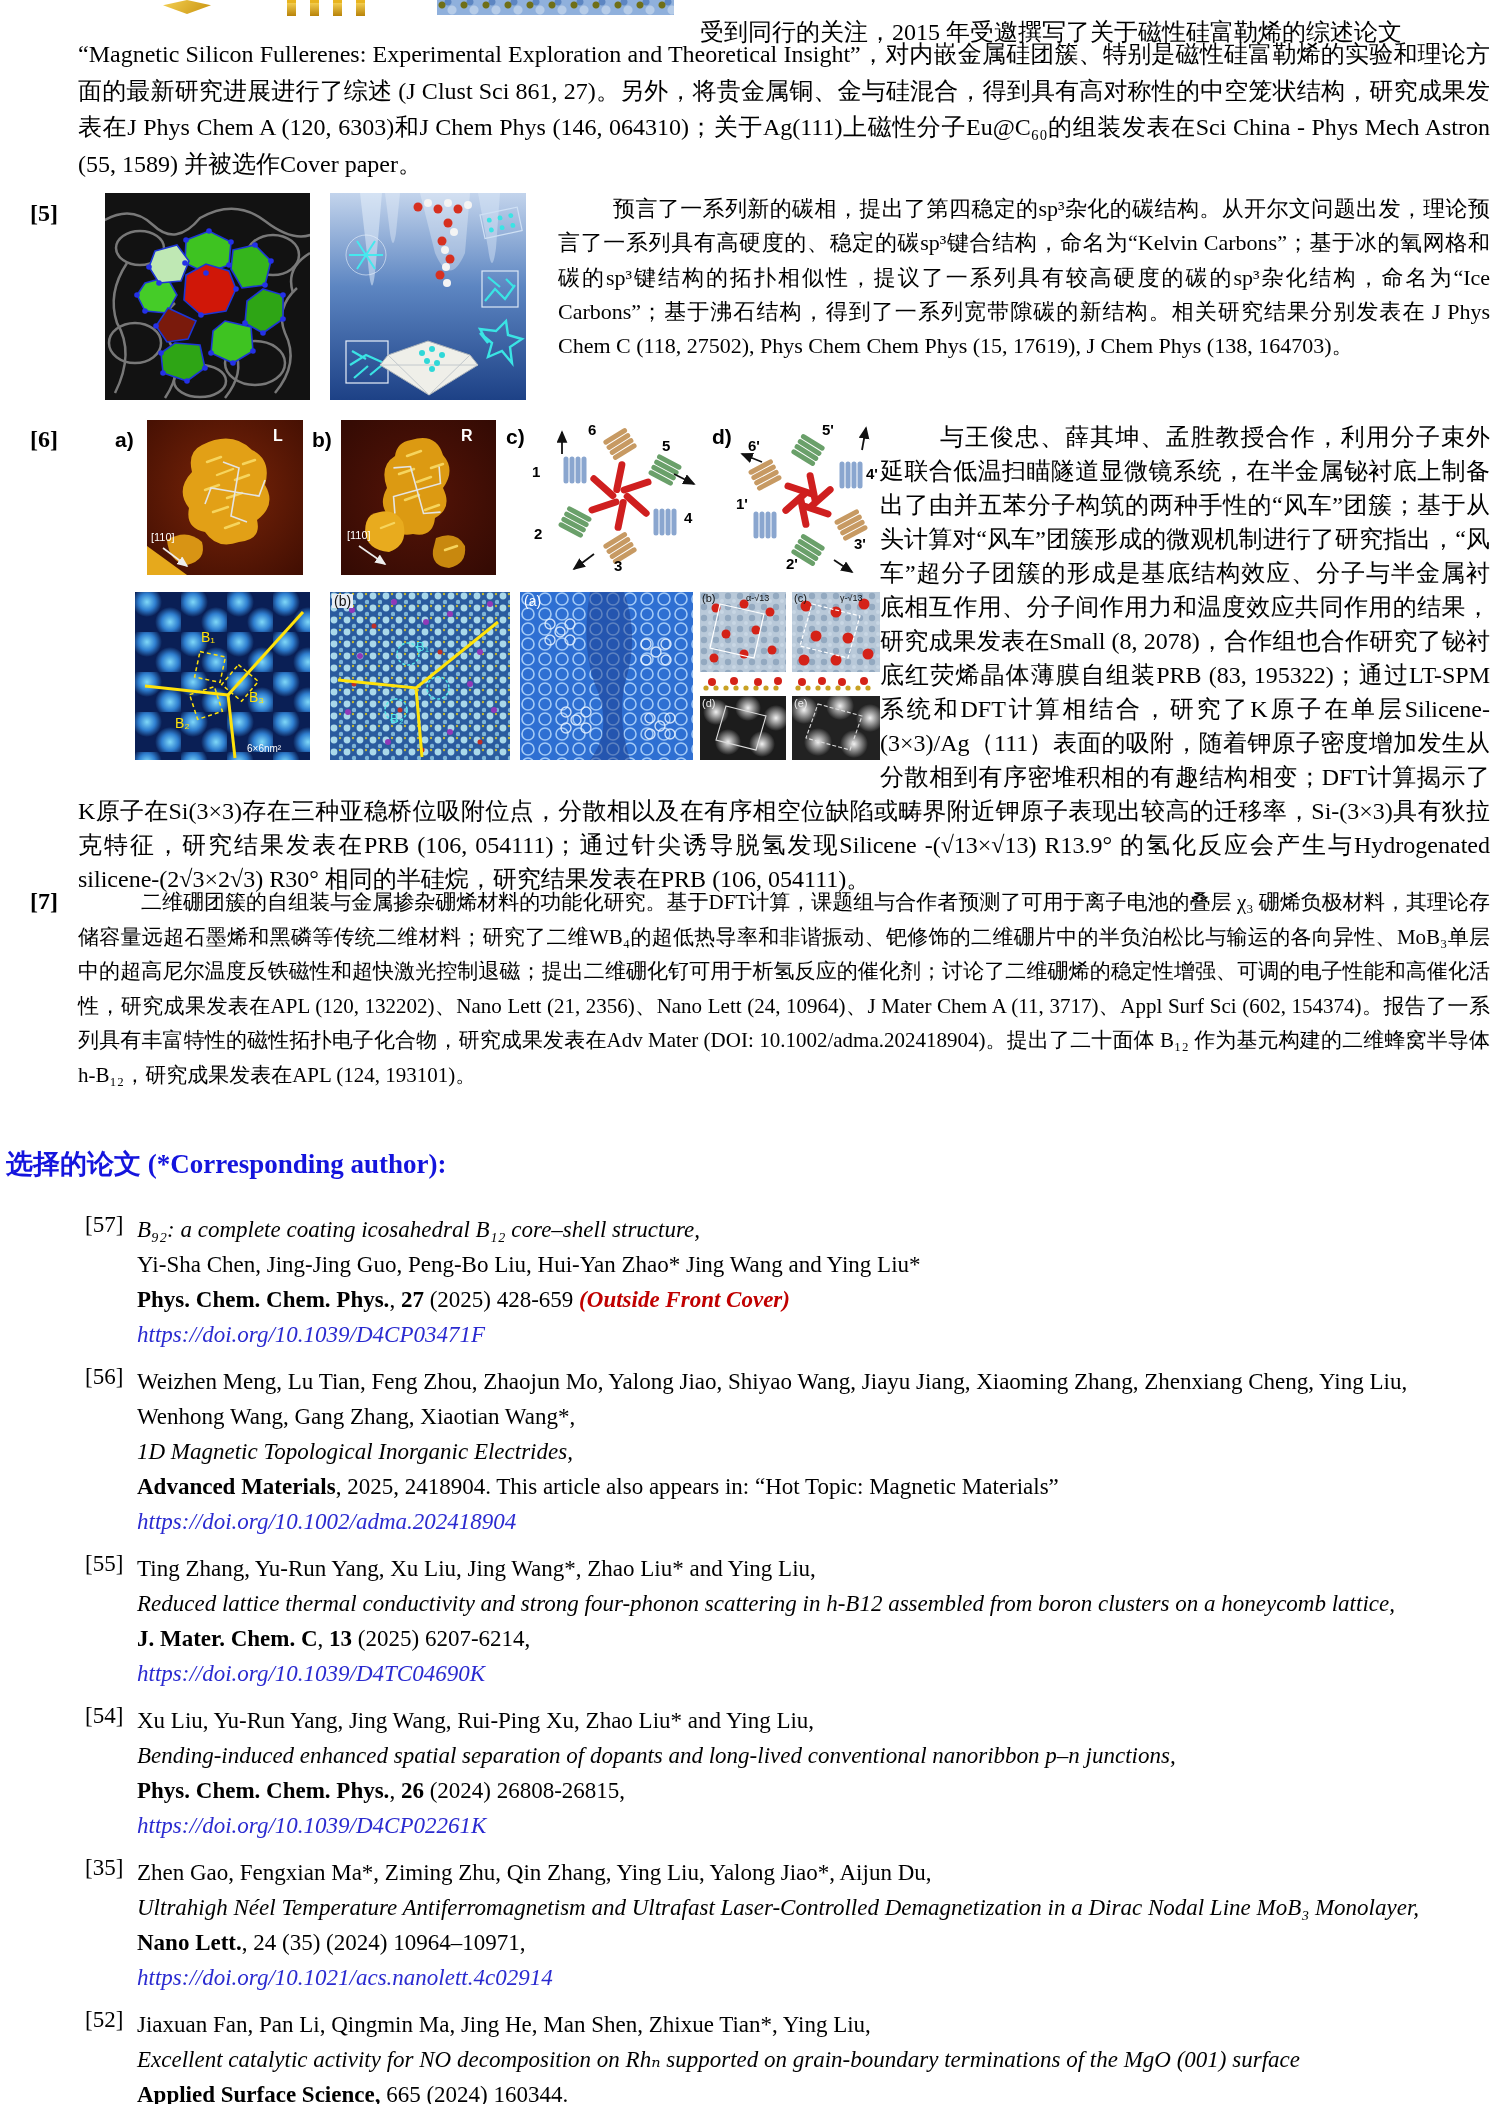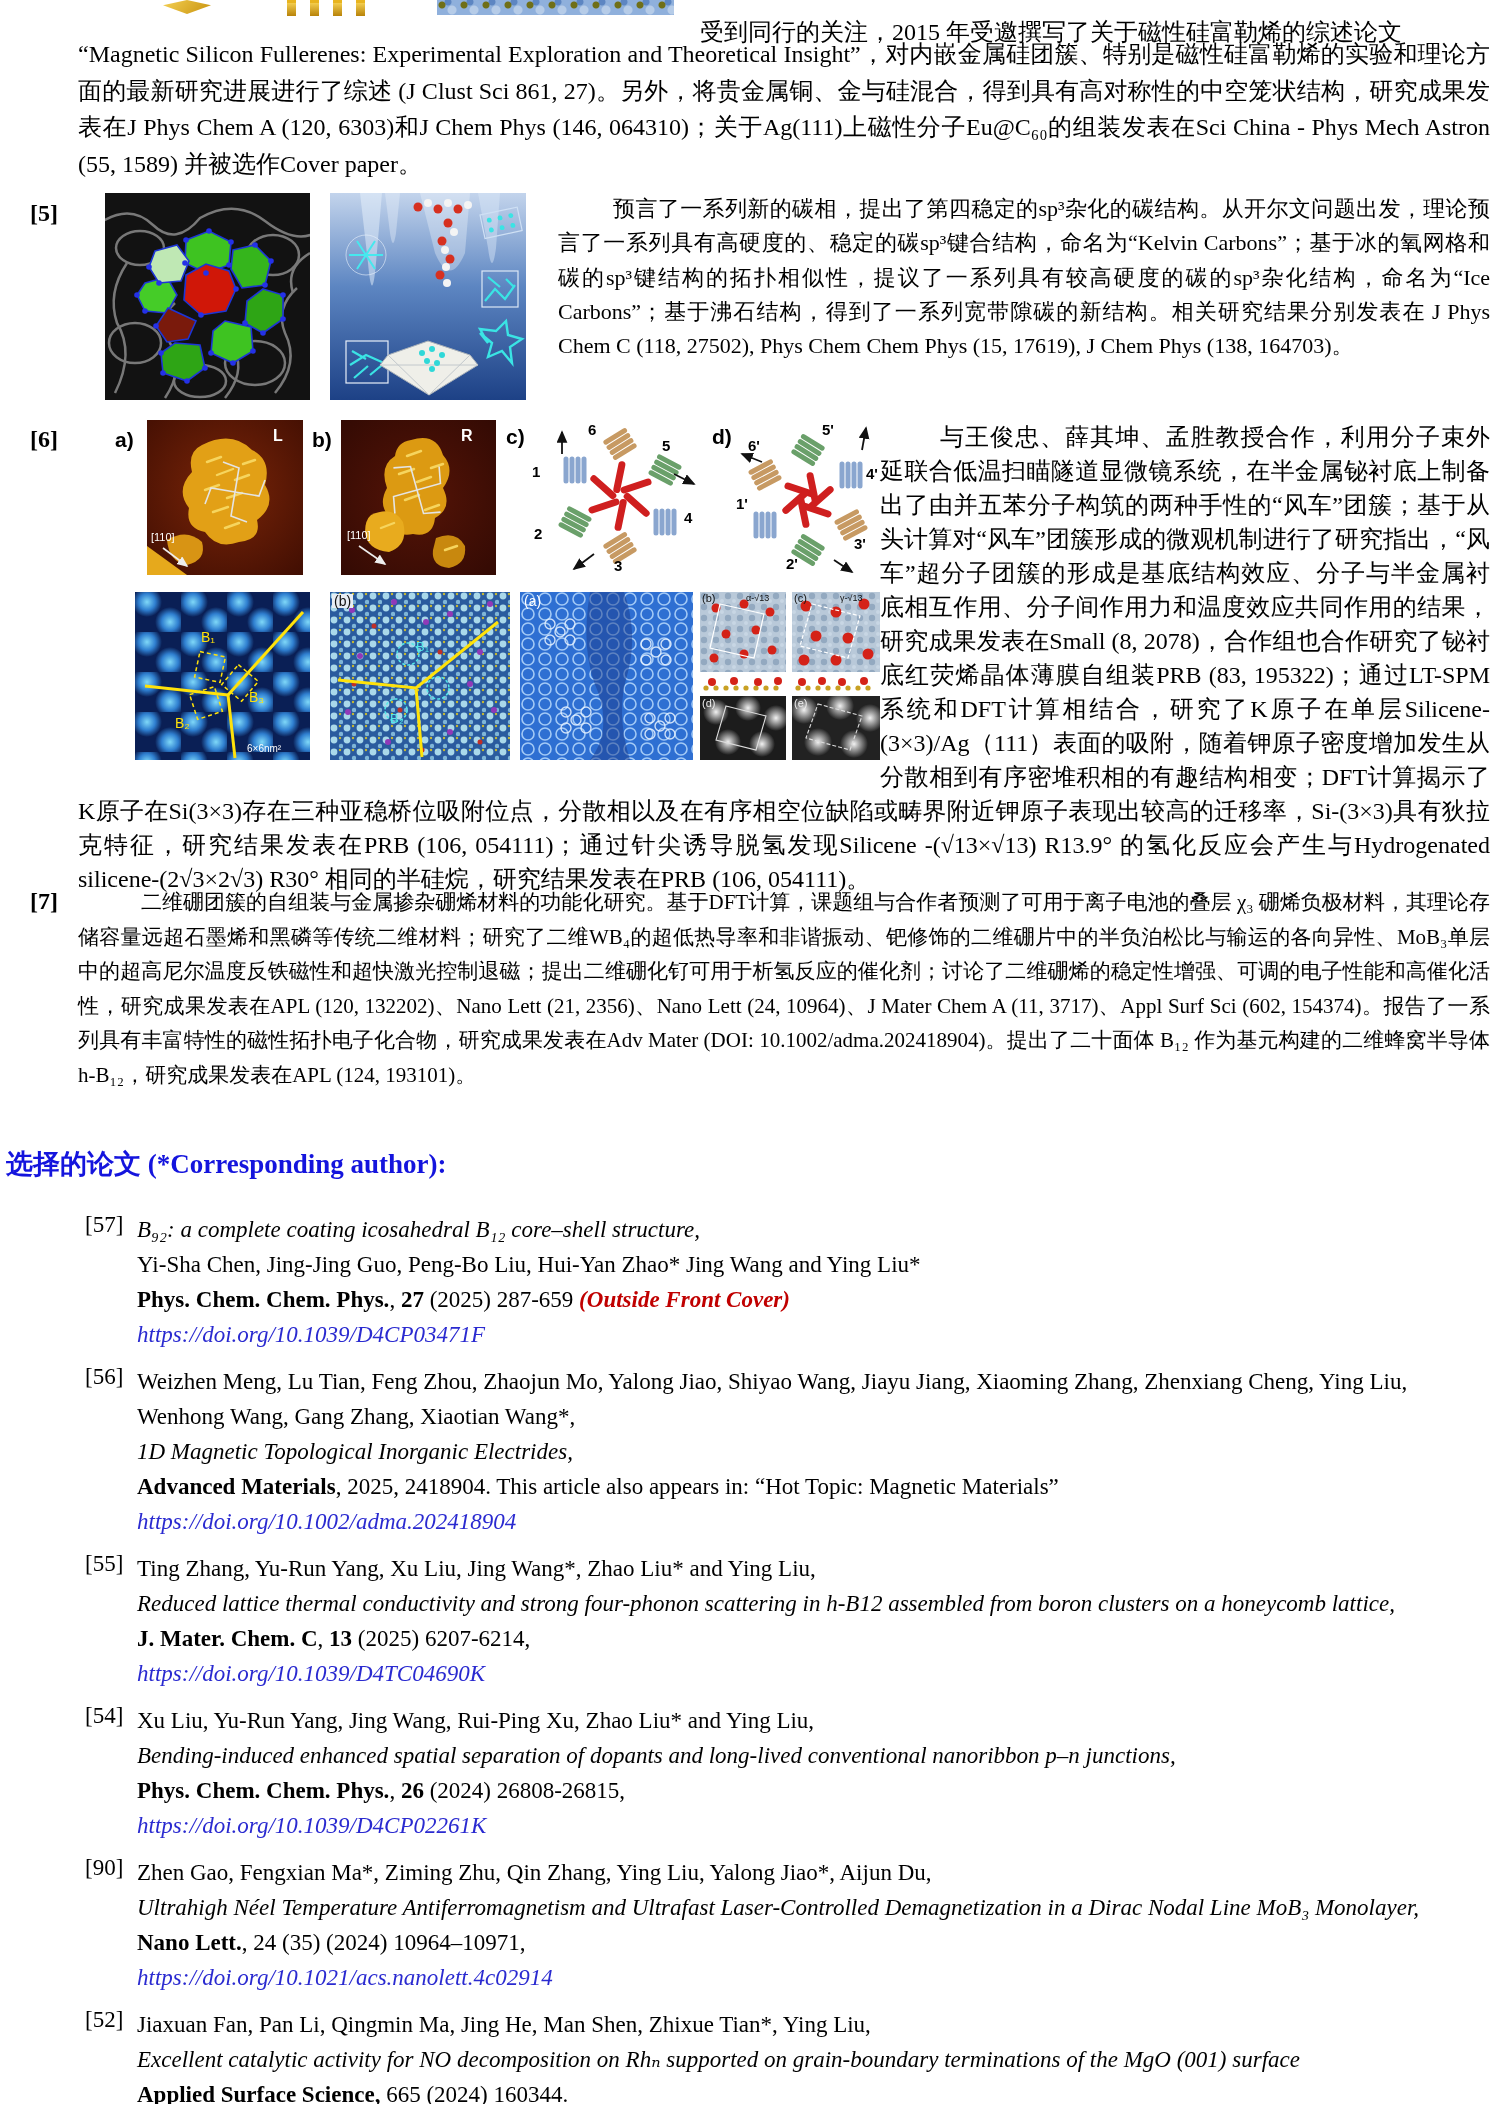--- a/index.html
+++ b/index.html
@@ -569,21 +569,21 @@
 
   <div class="pubheader">选择的论文 (*Corresponding author):</div>
 
   <div class="pubs">
 
     <div class="pub">
       <span class="pnum">[57]</span>
       <div class="pbody">
         <div class="pline ptitle">B₉₂: a complete coating icosahedral B₁₂ core–shell structure,</div>
         <div class="pline">Yi-Sha Chen, Jing-Jing Guo, Peng-Bo Liu, Hui-Yan Zhao* Jing Wang and Ying Liu*</div>
-        <div class="pline"><span class="pj">Phys. Chem. Chem. Phys.</span><span>, </span><span class="pj">27</span><span> (2025) 287-659 </span><span class="pnote">(Outside Front Cover)</span></div>
+        <div class="pline"><span class="pj">Phys. Chem. Chem. Phys.</span><span>, </span><span class="pj">27</span><span> (2025) 428-659 </span><span class="pnote">(Outside Front Cover)</span></div>
         <a class="doi" href="#">https://doi.org/10.1039/D4CP03471F</a>
       </div>
     </div>
 
     <div class="pub">
       <span class="pnum">[56]</span>
       <div class="pbody">
         <div class="pline">Weizhen Meng, Lu Tian, Feng Zhou, Zhaojun Mo, Yalong Jiao, Shiyao Wang, Jiayu Jiang, Xiaoming Zhang, Zhenxiang Cheng, Ying Liu, Wenhong Wang, Gang Zhang, Xiaotian Wang*,</div>
         <div class="pline ptitle">1D Magnetic Topological Inorganic Electrides,</div>
         <div class="pline"><span class="pj">Advanced Materials</span><span>, </span><span class="pj"></span><span>2025, 2418904. This article also appears in: “Hot Topic: Magnetic Materials”</span></div>
@@ -605,21 +605,21 @@
       <span class="pnum">[54]</span>
       <div class="pbody">
         <div class="pline">Xu Liu, Yu-Run Yang, Jing Wang, Rui-Ping Xu, Zhao Liu* and Ying Liu,</div>
         <div class="pline ptitle">Bending-induced enhanced spatial separation of dopants and long-lived conventional nanoribbon p–n junctions,</div>
         <div class="pline"><span class="pj">Phys. Chem. Chem. Phys.</span><span>, </span><span class="pj">26</span><span> (2024) 26808-26815,</span></div>
         <a class="doi" href="#">https://doi.org/10.1039/D4CP02261K</a>
       </div>
     </div>
 
     <div class="pub">
-      <span class="pnum">[90]</span>
+      <span class="pnum">[35]</span>
       <div class="pbody">
         <div class="pline">Zhen Gao, Fengxian Ma*, Ziming Zhu, Qin Zhang, Ying Liu, Yalong Jiao*, Aijun Du,</div>
         <div class="pline ptitle">Ultrahigh Néel Temperature Antiferromagnetism and Ultrafast Laser-Controlled Demagnetization in a Dirac Nodal Line MoB₃ Monolayer,</div>
         <div class="pline"><span class="pj">Nano Lett.</span><span>, </span><span class="pj"></span><span>24 (35) (2024) 10964–10971,</span></div>
         <a class="doi" href="#">https://doi.org/10.1021/acs.nanolett.4c02914</a>
       </div>
     </div>
 
     <div class="pub">
       <span class="pnum">[52]</span>

